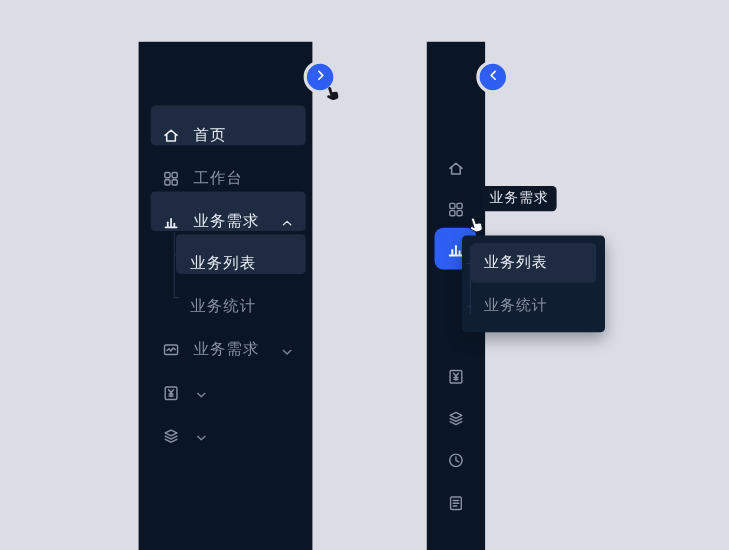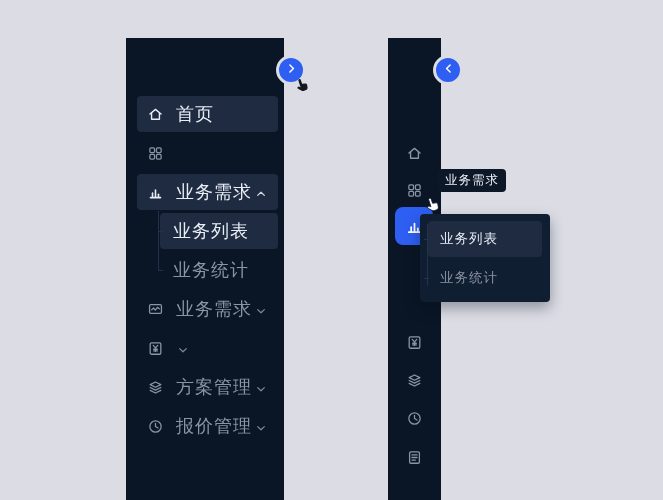--- a/index.html
+++ b/index.html
@@ -17,23 +17,23 @@
     position: absolute; top: 38px; bottom: 0;
     background: #0a1625;
   }
   .sidebar.expanded { left: 126px; width: 158px; }
   .sidebar.collapsed { left: 388px; width: 53px; }
 
   
   .menu { position: absolute; top: 58px; left: 11px; right: 6px; }
   .row {
     height: 36px; margin-bottom: 3px; border-radius: 4px;
-    display: flex; align-items: center;
+    display: flex; align-items: flex-end;
     padding: 0 10px;
-    color: #8b93a5; font-size: 18px;
+    color: #8b93a5; font-size: 14px;
     cursor: pointer; position: relative;
   }
   .row.active { background: #1e2b41; color: #e9eef6; }
   .row .ico { width: 17px; height: 17px; margin-right: 12px; flex: 0 0 auto; display: flex; }
   .row .ico svg { width: 17px; height: 17px; }
   .row .lbl { flex: 1 1 auto; white-space: nowrap; letter-spacing: 1px; }
   .row .chev { width: 14px; height: 14px; flex: 0 0 auto; opacity: .9; }
   .row .chev svg { width: 14px; height: 14px; }
 
   .subgroup { position: relative; }
@@ -124,20 +124,21 @@
 
       <div class="row">
         <span class="ico">
           <svg viewBox="0 0 16 16" fill="none" stroke="currentColor" stroke-width="1.2">
               <rect x="2.7" y="2.7" width="4.4" height="4.4" rx="1"></rect>
               <rect x="8.9" y="2.7" width="4.4" height="4.4" rx="1"></rect>
               <rect x="2.7" y="8.9" width="4.4" height="4.4" rx="1"></rect>
               <rect x="8.9" y="8.9" width="4.4" height="4.4" rx="1"></rect>
             </svg>
         </span>
+        <span class="lbl">工作台</span>
       </div>
 
       <div class="row active">
         <span class="ico">
           <svg viewBox="0 0 16 16" fill="none" stroke="currentColor" stroke-width="1.5" stroke-linecap="round">
               <path d="M3.2 12.8h9.6"></path>
               <path d="M5.2 12.5V8.6"></path>
               <path d="M8 12.5V5.6"></path>
               <path d="M10.8 12.5V9.6"></path>
             </svg>
@@ -193,42 +194,27 @@
       </div>
 
       <div class="row">
         <span class="ico">
           <svg viewBox="0 0 16 16" fill="none" stroke="currentColor" stroke-width="1.2" stroke-linecap="round" stroke-linejoin="round">
               <path d="M8 2.8 13 5.3 8 7.8 3 5.3z"></path>
               <path d="M3 8l5 2.5L13 8"></path>
               <path d="M3 10.7l5 2.5 5-2.5"></path>
             </svg>
         </span>
-        <span class="lbl">方案管理</span>
         <span class="chev">
           <svg viewBox="0 0 16 16" fill="none" stroke="currentColor" stroke-width="1.4" stroke-linecap="round" stroke-linejoin="round">
               <path d="M4.2 6.4 8 10l3.8-3.6"></path>
             </svg>
         </span>
       </div>
 
-      <div class="row">
-        <span class="ico">
-          <svg viewBox="0 0 16 16" fill="none" stroke="currentColor" stroke-width="1.2" stroke-linecap="round" stroke-linejoin="round">
-              <circle cx="8" cy="8" r="5.3"></circle>
-              <path d="M8 5v3l2.4 1.4"></path>
-            </svg>
-        </span>
-        <span class="lbl">报价管理</span>
-        <span class="chev">
-          <svg viewBox="0 0 16 16" fill="none" stroke="currentColor" stroke-width="1.4" stroke-linecap="round" stroke-linejoin="round">
-              <path d="M4.2 6.4 8 10l3.8-3.6"></path>
-            </svg>
-        </span>
-      </div>
 
     </nav>
   </aside>
 
   <button class="toggle" style="left:276px; top:55px;">
     <span>
       <svg viewBox="0 0 16 16" fill="none" stroke="#ffffff" stroke-width="1.8" stroke-linecap="round" stroke-linejoin="round">
           <path d="M6 3.6 10.4 8 6 12.4"></path>
         </svg>
     </span>

